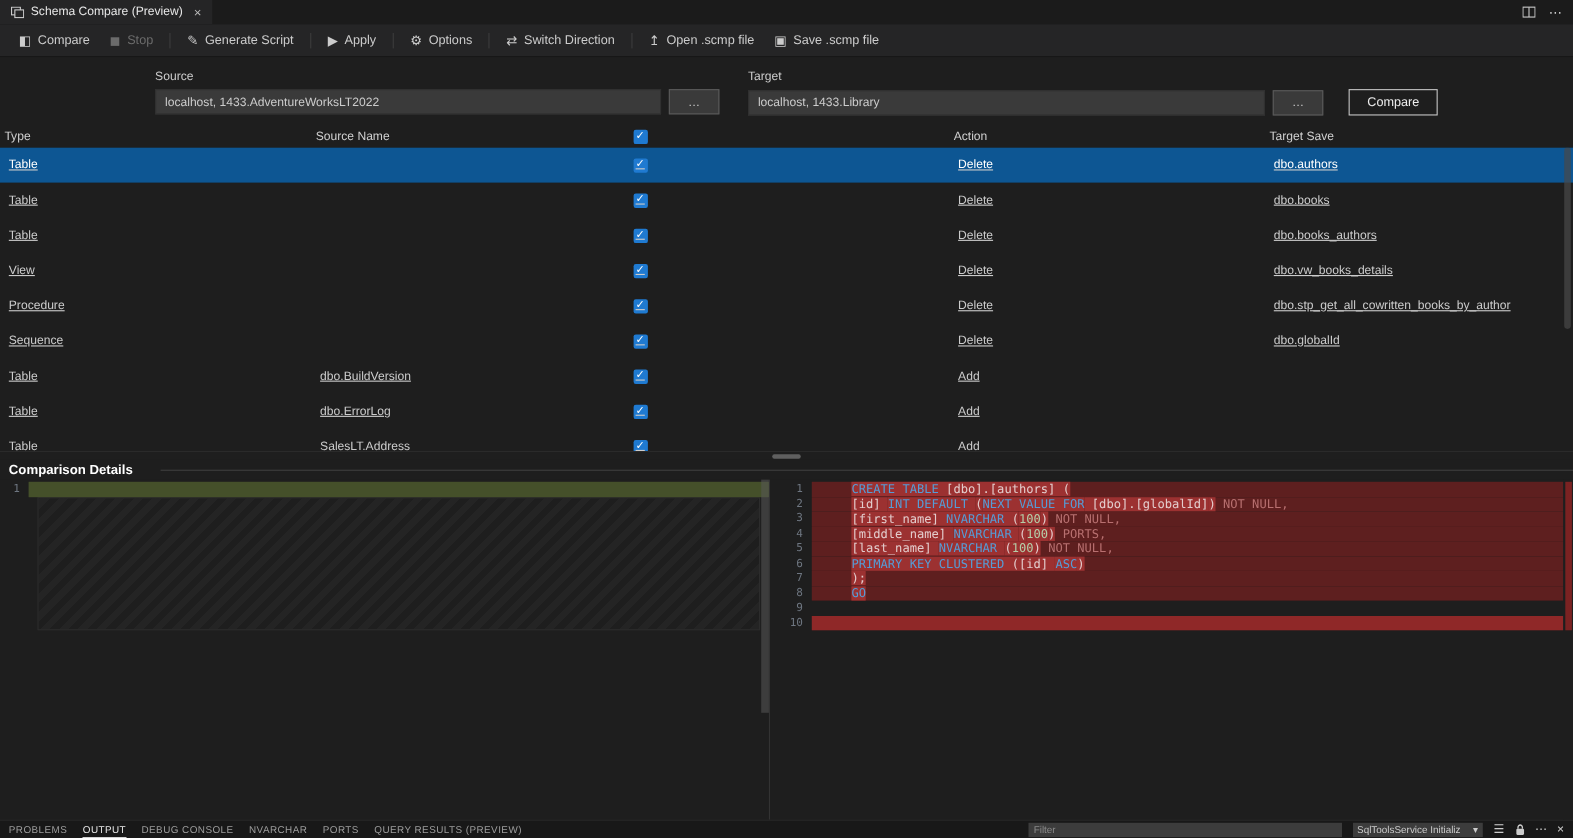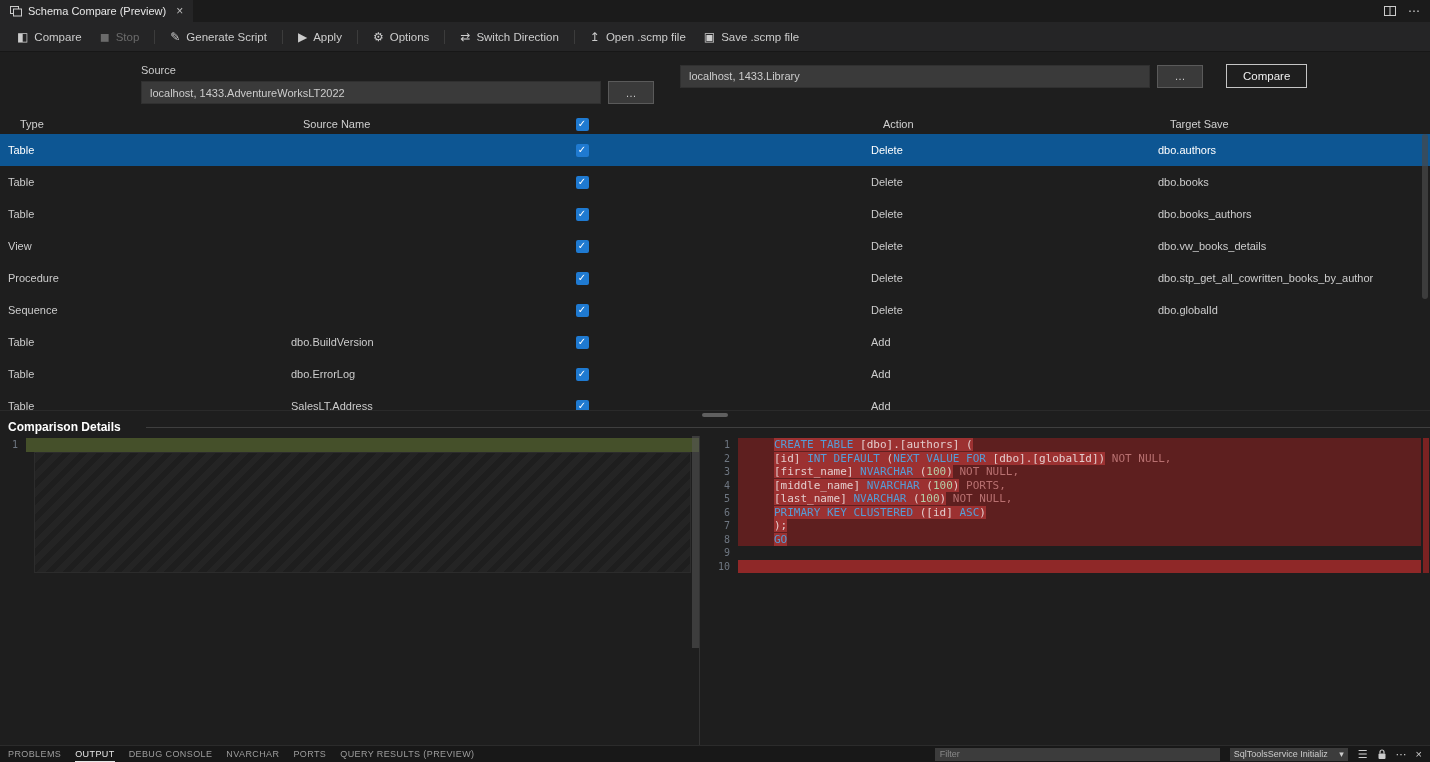--- a/index.html
+++ b/index.html
@@ -28,22 +28,22 @@
   .conn-group { display: flex; flex-direction: column; }
   .conn-label { font-size: 11px; color: #cccccc; margin-bottom: 5px; }
   .conn-controls { display: flex; align-items: center; }
   .conn-input { width: 460px; height: 23px; background: #3a3a3a; border: 1px solid #303030; color: #cccccc; font-size: 11px; padding: 0 8px; font-family: "Liberation Sans", sans-serif; }
   .conn-input.target { width: 470px; }
   .browse-btn { width: 46px; height: 23px; background: #3a3a3a; border: 1px solid #5a5a5a; color: #cccccc; font-size: 11px; margin-left: 7px; cursor: pointer; }
   .compare-btn { height: 24px; padding: 0 16px; background: transparent; border: 1px solid #c5c5c5; color: #eeeeee; font-size: 11.5px; margin-left: 23px; cursor: pointer; font-family: "Liberation Sans", sans-serif; }
   
   .grid-cols { display: grid; grid-template-columns: 283px 286px 26px 268px 287px 280px; align-items: center; }
   .thead { height: 20px; font-size: 11px; color: #d0d0d0; }
-  .thead > div { padding-left: 20px; }
-  .table-body { height: 276px; overflow: hidden; position: relative; }
+  .thead > div { padding-left: 4px; }
+  .table-body { height: 276px; overflow: hidden; position: relative; text-decoration: underline; }
   .trow { height: 32px; font-size: 11px; color: #cccccc; cursor: pointer; }
   .trow > div { padding-left: 8px; }
   .trow.selected { background: #0d5693; color: #ffffff; }
   .c-check { display: flex; justify-content: center; padding-left: 0 !important; }
   .checkbox { width: 13px; height: 13px; background: #1f7ad1; border-radius: 2px; display: flex; align-items: center; justify-content: center; cursor: pointer; }
   .checkbox .tick { color: #ffffff; font-size: 10px; line-height: 1; }
   .table-scrollbar { position: absolute; right: 2px; top: 0; width: 6px; height: 165px; background: #484848; border-radius: 3px; opacity: 0.7; }
   
   .sash { height: 8px; background: #1e1e1e; display: flex; align-items: center; justify-content: center; border-top: 1px solid #2a2a2a; }
   .sash-handle { width: 26px; height: 4px; background: #5f5f5f; border-radius: 2px; cursor: row-resize; }
@@ -149,20 +149,21 @@
 
 <div class="conn-area">
   <div class="conn-group">
     <div class="conn-label">Source</div>
     <div class="conn-controls">
       <input class="conn-input" readonly="" value="localhost, 1433.AdventureWorksLT2022" style="">
       <button class="browse-btn">…</button>
     </div>
   </div>
   <div class="conn-group">
+    <div class="conn-label">Target</div>
     <div class="conn-controls">
       <input class="conn-input target" readonly="" value="localhost, 1433.Library" style="">
       <button class="browse-btn">…</button>
       <button class="compare-btn">Compare</button>
     </div>
   </div>
 </div>
 
 <div class="thead grid-cols">
   <div>Type</div>

